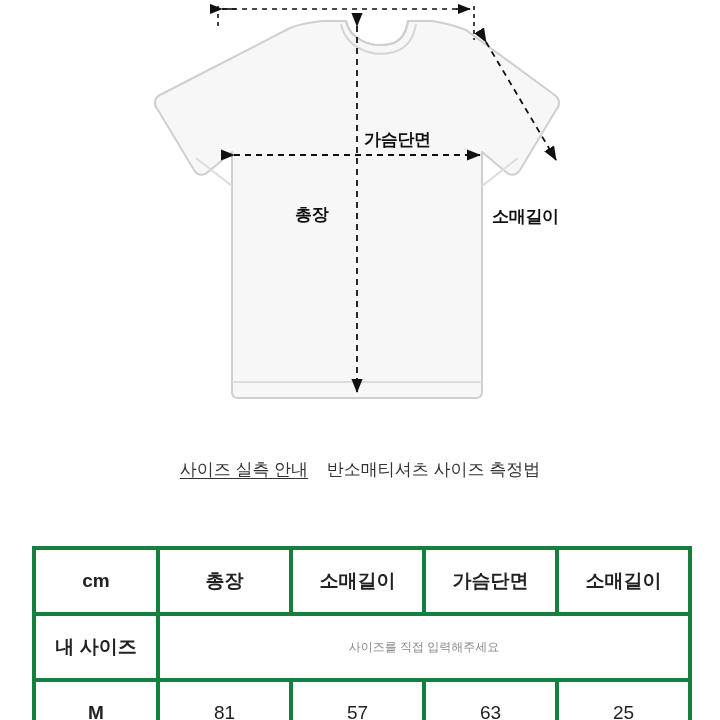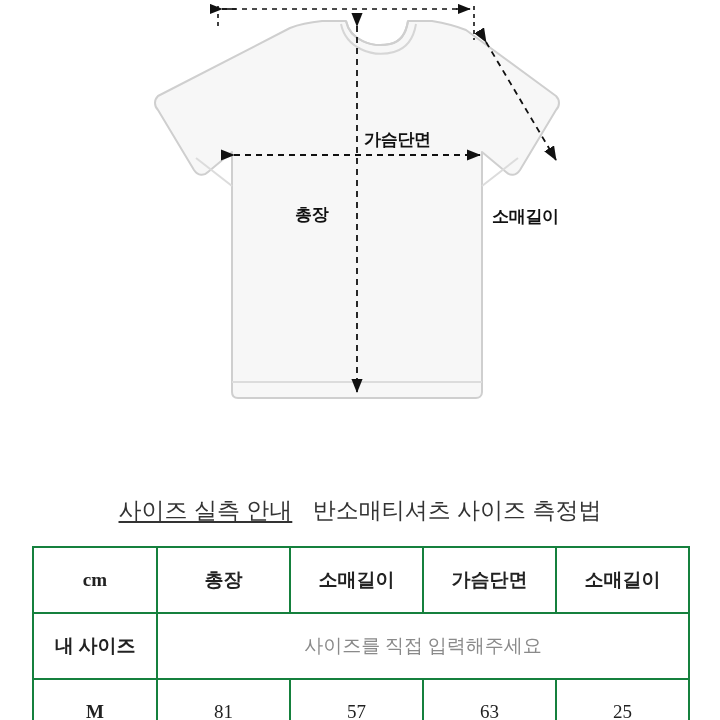--- a/index.html
+++ b/index.html
@@ -37,67 +37,66 @@
     letter-spacing: -0.3px;
   }
   #label-chest { left: 364px; top: 128px; }
   #label-length { left: 295px; top: 203px; }
   #label-sleeve { left: 492px; top: 205px; }
 
   
   #caption {
     position: absolute;
     left: 0;
-    top: 495px;
+    top: 458px;
     width: 720px;
     text-align: center;
-    font-size: 23px;
+    font-size: 17px;
     color: #333;
   }
   #caption .cap-a {
     text-decoration: underline;
     text-underline-offset: 3px;
   }
   #caption .cap-b {
     margin-left: 14px;
   }
 
   
   #size-table {
     position: absolute;
     left: 32px;
     top: 546px;
     width: 656px;
     border-collapse: collapse;
     table-layout: fixed;
   }
   #size-table th, #size-table td {
-    border: 2px solid #15803d;
+    border: 4px solid #15803d;
     height: 66px;
     text-align: center;
     vertical-align: middle;
     font-size: 19px;
     font-weight: normal;
     color: #222;
-    font-family: Liberation Serif, serif;
   }
   #size-table th {
     font-weight: bold;
   }
   #size-table col.c0 { width: 124px; }
   #size-table col.c1 { width: 133px; }
   #size-table col.c2 { width: 133px; }
   #size-table col.c3 { width: 133px; }
   #size-table col.c4 { width: 133px; }
   #size-table .row-head {
     font-weight: bold;
   }
   #size-table .input-cell {
     color: #8a8a8a;
-    font-size: 19px;
+    font-size: 12px;
   }
   #size-table td.input-cell {
     text-align: center;
   }
 </style>
 </head>
 <body>
 
 <div id="page">
 

